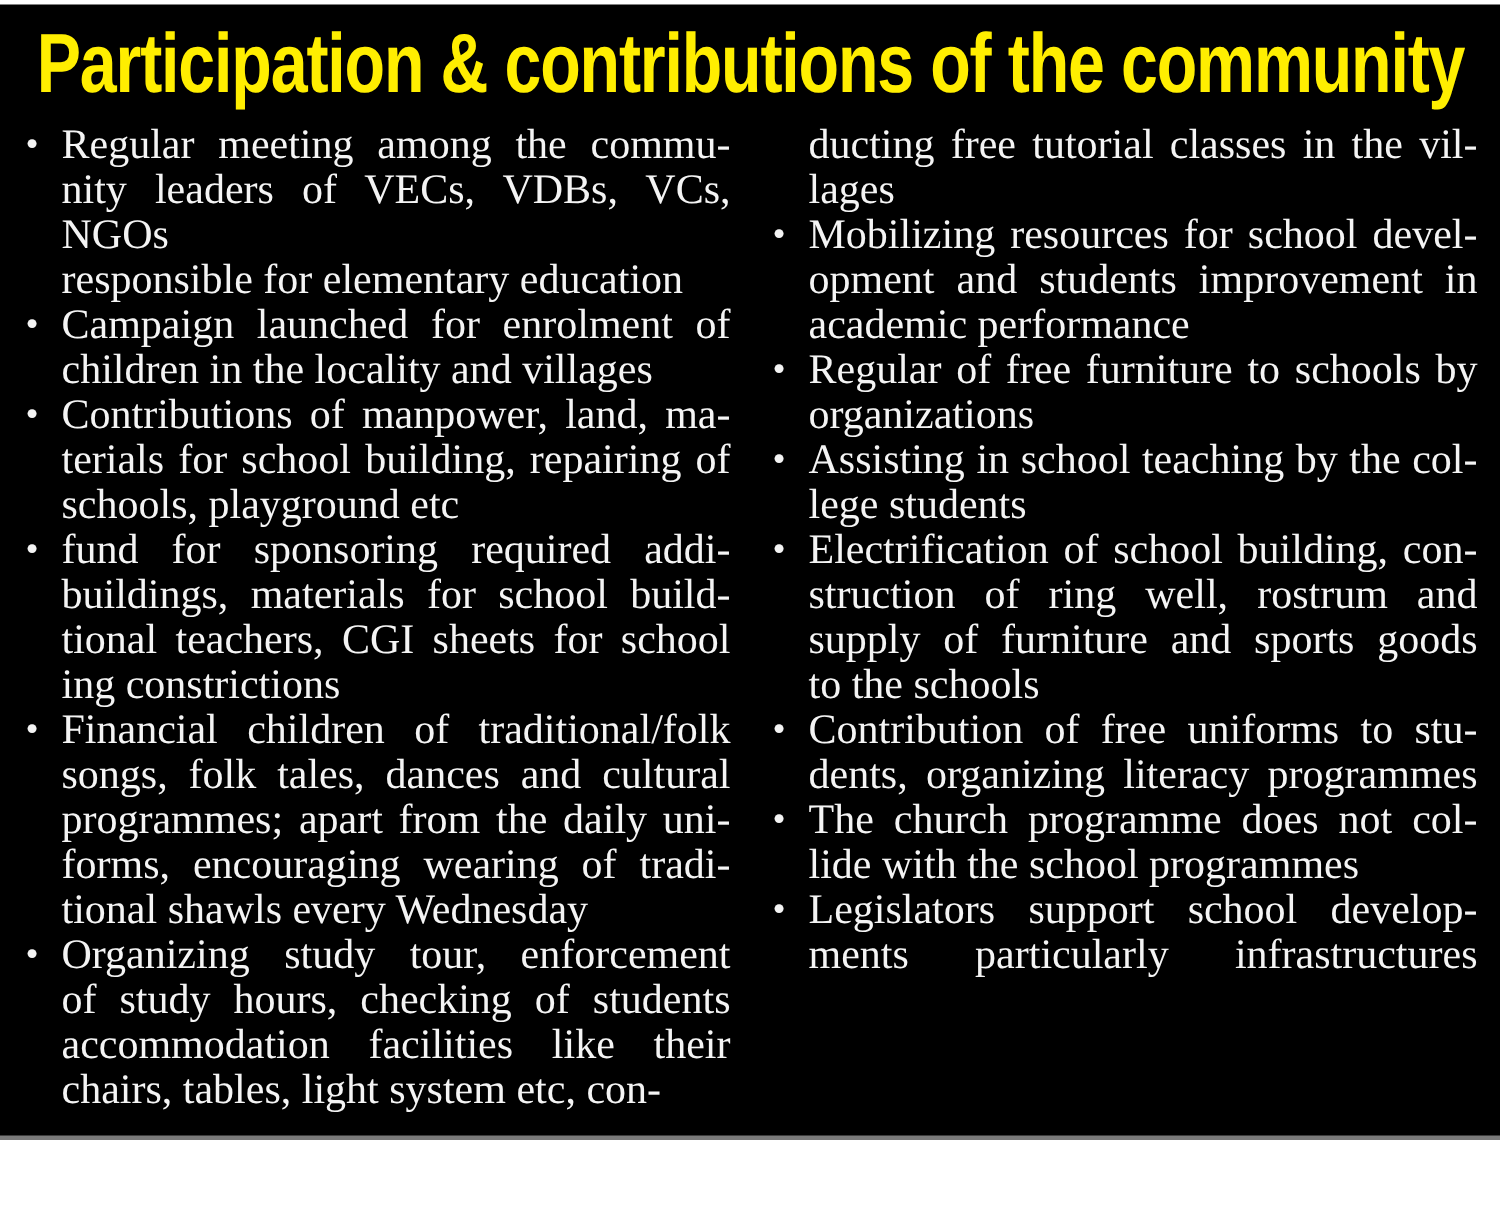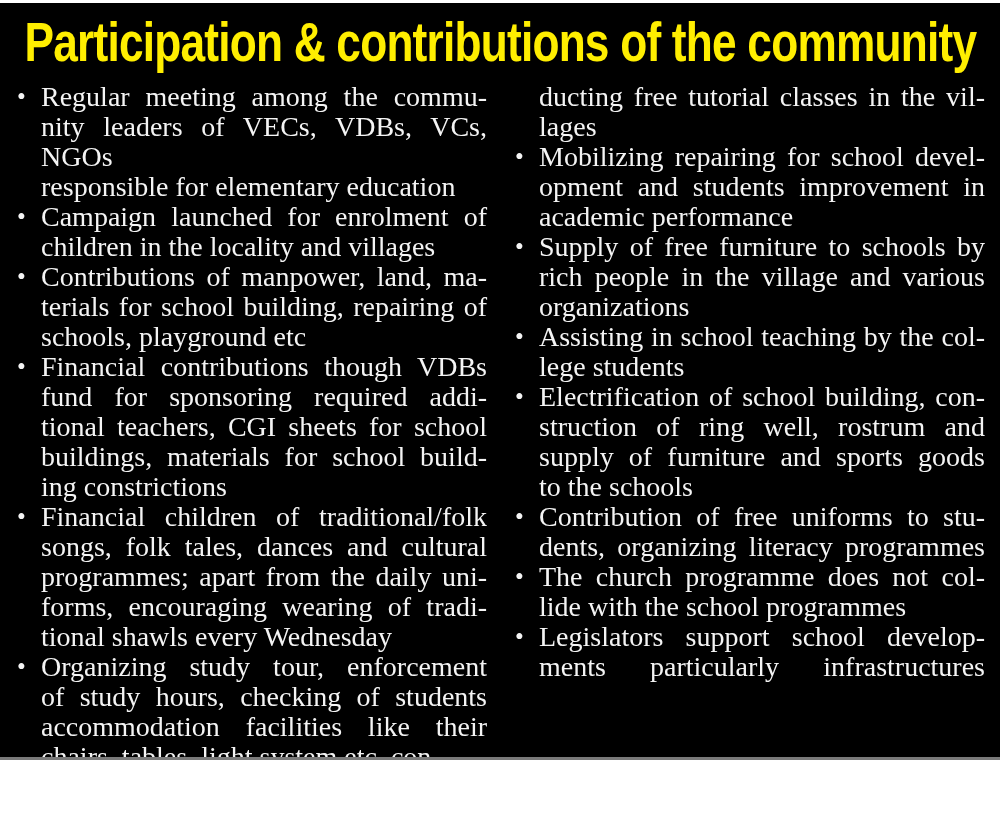--- a/index.html
+++ b/index.html
@@ -90,24 +90,23 @@
             <span class="bullet">•</span>
             <div class="lines">
               <div class="line">Contributions of manpower, land, ma-</div>
               <div class="line">terials for school building, repairing of</div>
               <div class="line last">schools, playground etc</div>
             </div>
           </div>
           <div class="item">
             <span class="bullet">•</span>
             <div class="lines">
-              <div class="line">Financial contributions though VDBs</div>
               <div class="line">fund for sponsoring required addi-</div>
+              <div class="line">buildings, materials for school build-</div>
               <div class="line">tional teachers, CGI sheets for school</div>
-              <div class="line">buildings, materials for school build-</div>
               <div class="line last">ing constrictions</div>
             </div>
           </div>
           <div class="item">
             <span class="bullet">•</span>
             <div class="lines">
               <div class="line">Financial children of traditional/folk</div>
               <div class="line">songs, folk tales, dances and cultural</div>
               <div class="line">programmes; apart from the daily uni-</div>
               <div class="line">forms, encouraging wearing of tradi-</div>
@@ -128,30 +127,29 @@
           <div class="item">
             <span class="bullet"></span>
             <div class="lines">
               <div class="line">ducting free tutorial classes in the vil-</div>
               <div class="line last">lages</div>
             </div>
           </div>
           <div class="item">
             <span class="bullet">•</span>
             <div class="lines">
-              <div class="line">Mobilizing repairing for school devel-</div>
+              <div class="line">Mobilizing resources for school devel-</div>
               <div class="line">opment and students improvement in</div>
               <div class="line last">academic performance</div>
             </div>
           </div>
           <div class="item">
             <span class="bullet">•</span>
             <div class="lines">
-              <div class="line">Supply of free furniture to schools by</div>
-              <div class="line">rich people in the village and various</div>
+              <div class="line">Regular of free furniture to schools by</div>
               <div class="line last">organizations</div>
             </div>
           </div>
           <div class="item">
             <span class="bullet">•</span>
             <div class="lines">
               <div class="line">Assisting in school teaching by the col-</div>
               <div class="line last">lege students</div>
             </div>
           </div>

